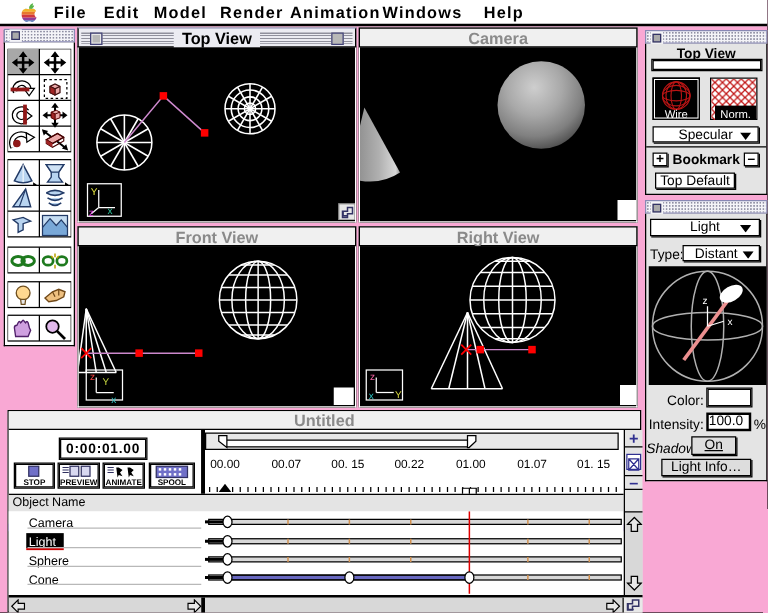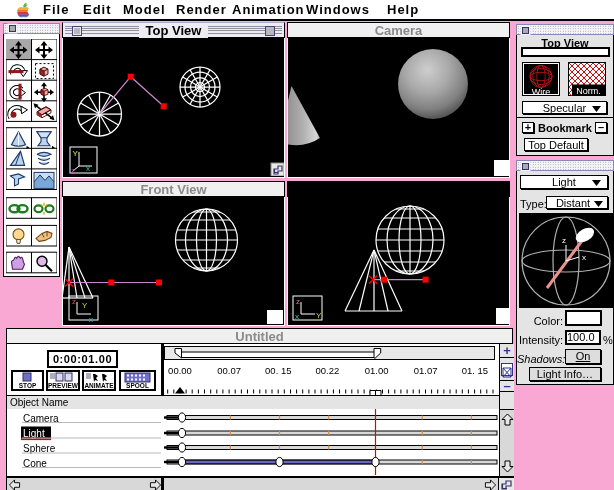--- a/index.html
+++ b/index.html
@@ -350,20 +350,21 @@
     <text x="9" y="107" fill="#f04040">z</text>
             <text x="19" y="111" fill="#c8d840">Y</text>
             <text x="26" y="125" fill="#30c8c8">x</text>
    </g>
    <rect x="204" y="113" width="16" height="16" fill="#fff"></rect>
   </svg>
  </div>
 </div>
 
 <div class="win" style="left:287px;top:181px;width:223px;height:145px;">
+ <div class="tbar-inactive"><span>Right View</span></div>
  <div class="wincontent" style="left:0;top:16px;width:223px;height:129px;">
   <svg width="221" height="127" viewBox="0 0 221 127">
    <defs>
             <clipPath id="rs">
               <circle cx="122" cy="43" r="34"></circle>
             </clipPath>
           </defs>
    <g stroke="#fff" stroke-width="1.2" fill="none">
     <circle cx="122" cy="43" r="34"></circle>
     <g clip-path="url(#rs)">
@@ -481,21 +482,21 @@
    <text x="43" y="30" fill="#fff" font-size="8" font-family="Liberation Sans">z</text>
    <text x="63" y="47" fill="#fff" font-size="8" font-family="Liberation Sans">x</text>
   </svg>
  </div>
  <div class="lbl" style="left:0;top:144px;width:46px;text-align:right;">Color:</div>
  <div class="abs" style="left:49px;top:140px;width:35px;height:14px;background:#fff;border:1px solid #000;box-shadow:0 0 0 1px #000;"></div>
  <div class="lbl" style="left:0;top:163px;width:46px;text-align:right;">Intensity:</div>
  <div class="abs" style="left:48px;top:159px;width:36px;height:15px;background:#fff;border:2px solid #000;font-size:11px;text-align:left;line-height:11px;">100.0</div>
  <div class="lbl" style="left:86px;top:163px;">%</div>
  <div class="lbl" style="left:0;top:182px;width:46px;text-align:right;font-style:italic;">Shadows:</div>
- <div class="gbtn" style="left:48px;top:178px;width:36px;height:15px;line-height:12px;text-decoration:underline;">On</div>
+ <div class="gbtn" style="left:36px;top:178px;width:36px;height:15px;line-height:12px;text-decoration:underline;">On</div>
  <div class="gbtn" style="left:12px;top:196px;width:72px;height:14px;line-height:13px;">Light Info…</div>
 </div>
 
 <div class="win" style="left:6px;top:328px;width:507px;height:162px;background:#fff;border:1px solid #000;">
  <div class="tbar-inactive" style="height:15px;border:none;border-bottom:1px solid #000;"><span style="line-height:15px;">Untitled</span></div>
 
  <div class="abs" style="left:0;top:15px;width:154px;height:132px;background:#fff;">
   <div class="abs" style="left:41px;top:7px;width:69px;height:16px;background:#fff;border:1px solid #000;box-shadow:0 0 0 1px #000;font-size:11px;font-weight:bold;letter-spacing:0.6px;text-align:center;line-height:14px;">0:00:01.00</div>
   <div class="tbtn" style="left:5px;"><svg width="29" height="17" viewBox="0 0 29 17">
             <rect x="10" y="1" width="8" height="8" fill="#7070c8" stroke="#303060"></rect>

